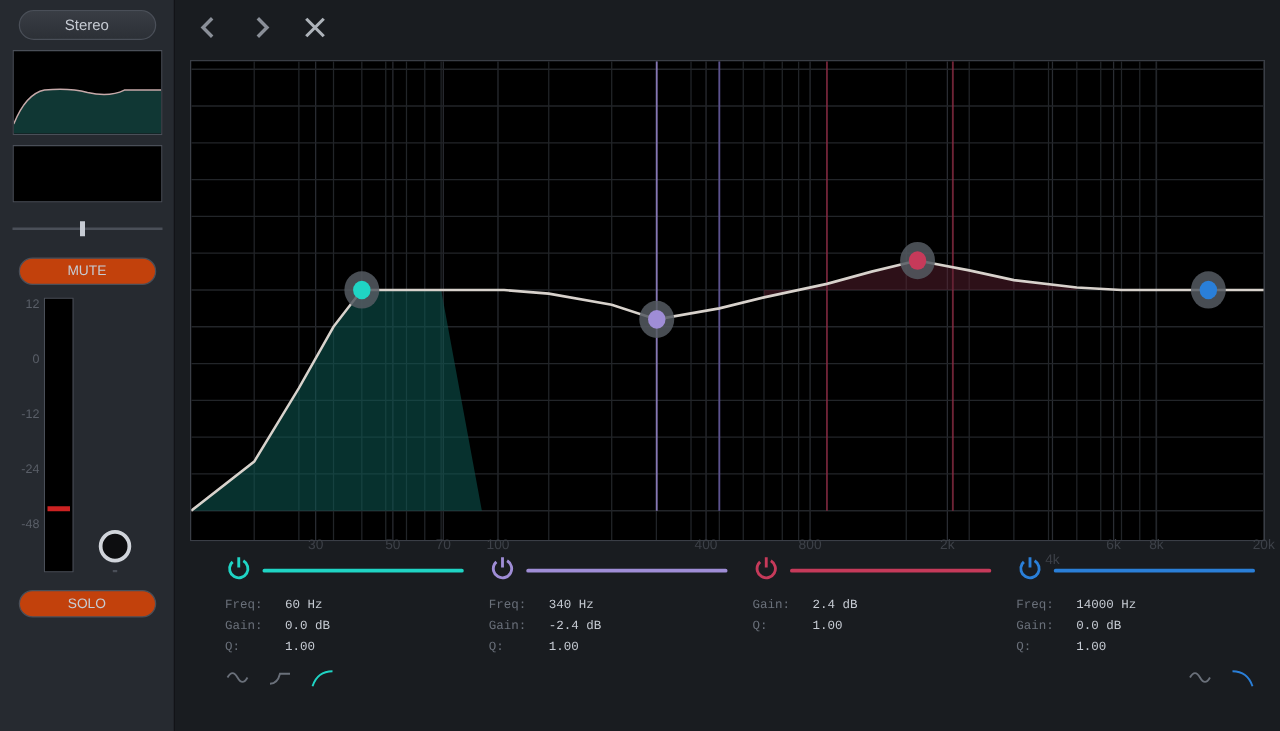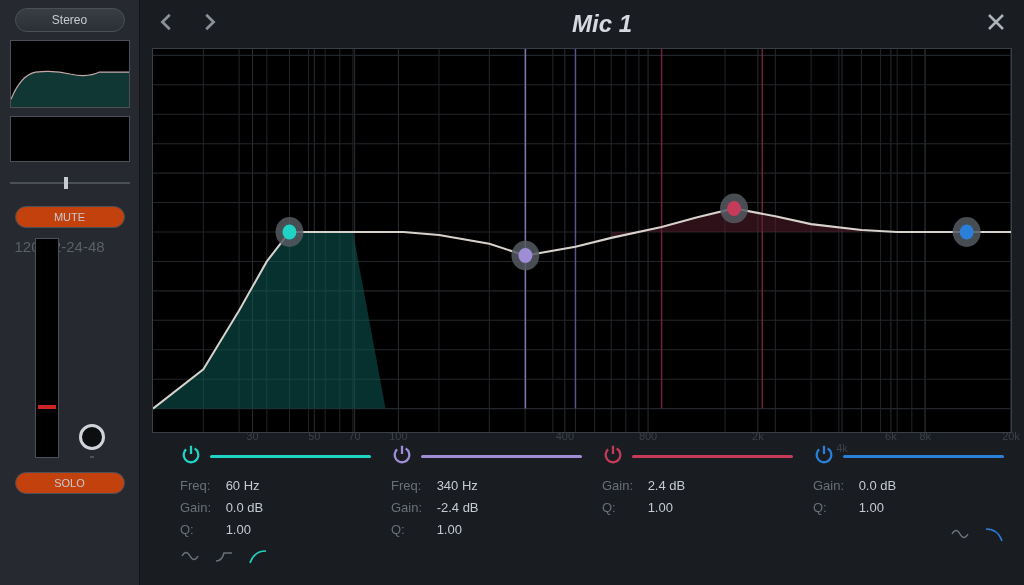--- a/index.html
+++ b/index.html
@@ -51,22 +51,22 @@
   color:#c6cbd3; font-size:11px;
   display:flex;align-items:center;justify-content:center;
   margin-top:14px; cursor:pointer;
 }
 .meter-area {
   margin-top:10px;
   display:flex; height:220px; width:110px;
   align-items:flex-end;
 }
 .scale {
-  width:20px; display:flex;justify-content:space-between;
-  height:100%; font-size:15px; color:#5a5f68; text-align:right; padding-right:3px;
+  width:20px; display:flex;flex-direction:column;justify-content:space-between;
+  height:100%; font-size:10px; color:#5a5f68; text-align:right; padding-right:3px;
 }
 .meter {
   width:24px; height:100%; background:#000;
   border:1px solid #4a4f58; position:relative;
 }
 .meter .peak { position:absolute; bottom:22%; left:2px; right:2px; height:4px; background:#c22; }
 .fader-track {
   flex:1; position:relative; display:flex;justify-content:center;
 }
 .fader-track .line { width:4px; height:100%; background:#000; border:1px solid #4a4f58; }
@@ -105,21 +105,21 @@
 }
 .xticks span { position:absolute; transform:translateX(-50%); }
 
 .bands {
   height:152px; display:flex; padding:10px 10px 6px 30px; gap:0;
 }
 .band { flex:1; padding:0 10px; }
 .band .toprow { display:flex; align-items:center; gap:8px; margin-bottom:6px; }
 .band .power { width:22px; height:22px; }
 .band .underline { flex:1; height:3px; border-radius:2px; }
-.band .params { font-size:13px; line-height:1.7; }
+.band .params { font-size:10px; line-height:1.7;font-family:Liberation Mono, monospace; }
 .band .params .lbl { color:#6a707a; display:inline-block; width:42px; }
 .band .params .val { color:#c6cbd3; }
 .band .shapes { margin-top:6px; display:flex; gap:14px; }
 .band .shapes svg { width:20px; height:18px; stroke:#6a707a; stroke-width:1.5; fill:none; } .b-teal { background:#1fd4c4; } .b-purp { background:#9f8dd6; } .b-red  { background:#c63a5a; } .b-blue { background:#2a7fd8; }
 </style>
 </head>
 <body>
 
 <div class="sidebar">
   <div class="stereo-btn">Stereo</div>
@@ -156,21 +156,20 @@
 </div>
 
 <div class="main">
   <div class="header">
     <span class="nav-arrow"><svg viewBox="0 0 24 24">
           <path d="M15 4 L7 12 L15 20"></path>
         </svg></span>
     <span class="nav-arrow"><svg viewBox="0 0 24 24">
           <path d="M9 4 L17 12 L9 20"></path>
         </svg></span>
-    <div class="title">Mic 1</div>
     <span class="close"><svg viewBox="0 0 24 24">
           <path d="M5 5 L19 19 M19 5 L5 19"></path>
         </svg></span>
   </div>
 
   <div class="eq-area">
     <svg id="eq-svg" viewBox="0 0 860 360" preserveAspectRatio="none">
         <line x1="99.75999999999999" y1="0" x2="99.75999999999999" y2="360" stroke="#2a2d33" stroke-width="1"></line>
         <line x1="161.68" y1="0" x2="161.68" y2="360" stroke="#2a2d33" stroke-width="1"></line>
         <line x1="202.1" y1="0" x2="202.1" y2="360" stroke="#2a2d33" stroke-width="1"></line>
@@ -318,20 +317,21 @@
     <div class="toprow">
       <span>
         <svg class="power" viewBox="0 0 24 24">
               <circle cx="12" cy="13" r="8" fill="none" stroke="#2a7fd8" stroke-width="2.5" stroke-dasharray="40 10" transform="rotate(-60 12 13)"></circle>
               <line x1="12" y1="3" x2="12" y2="12" stroke="#2a7fd8" stroke-width="2.5"></line>
             </svg>
       </span>
       <div class="underline b-blue"></div>
     </div>
     <div class="params">
+      <div><span class="lbl">Freq:</span> <span class="val">14000 Hz</span></div>
       <div><span class="lbl">Gain:</span> <span class="val">0.0 dB</span></div>
       <div><span class="lbl">Q:</span> <span class="val">1.00</span></div>
     </div>
     <div class="shapes" style="justify-content:flex-end">
       <span><svg viewBox="0 0 20 18">
               <path d="M2 9 Q6 2 10 9 Q14 16 18 9"></path>
             </svg></span>
       <span><svg viewBox="0 0 20 18">
               <path d="M2 4 Q14 4 18 16" stroke="#2a7fd8"></path>
             </svg></span>

